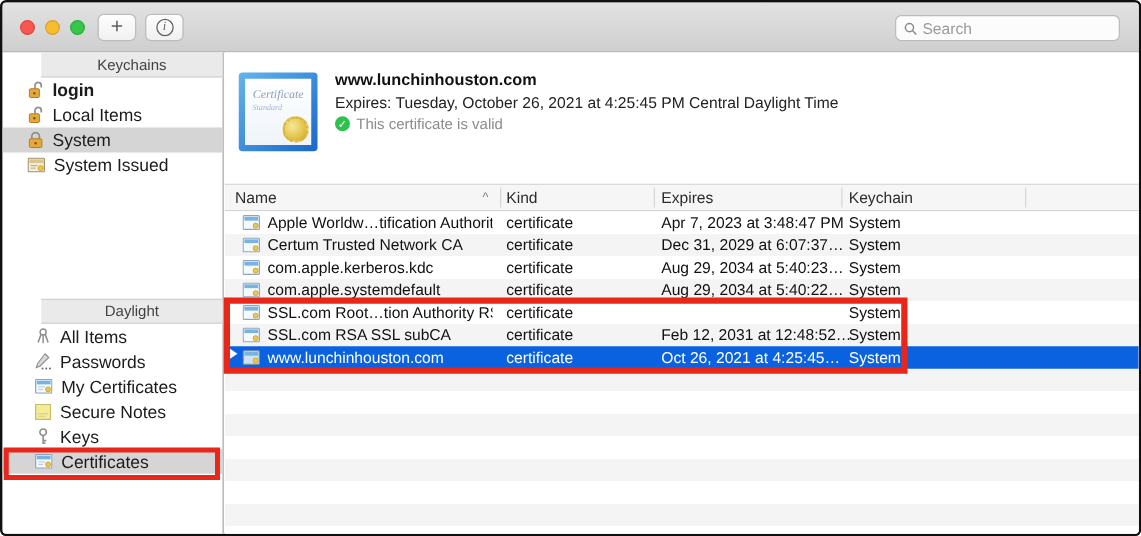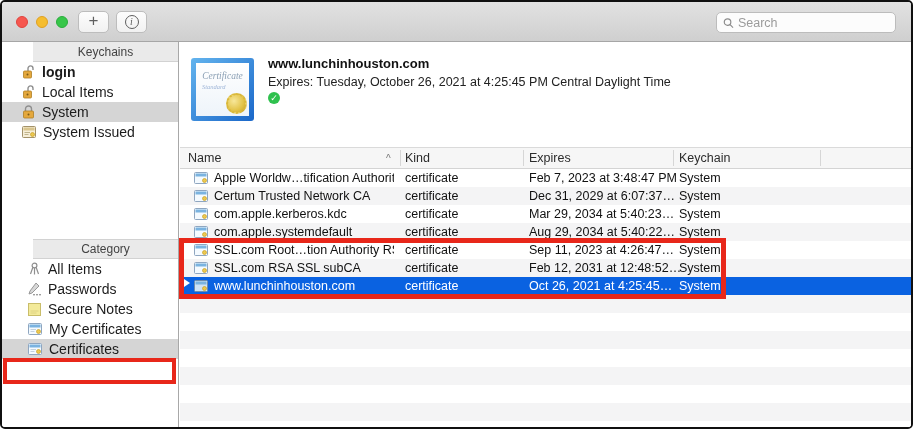--- a/index.html
+++ b/index.html
@@ -193,57 +193,66 @@
         <rect x="1.5" y="1.5" width="11" height="3" fill="#d9c58e"></rect>
         <line x1="2.5" y1="6.5" x2="8" y2="6.5" stroke="#b3a477" stroke-width="0.8"></line>
         <line x1="2.5" y1="8.5" x2="6.5" y2="8.5" stroke="#b3a477" stroke-width="0.8"></line>
         <circle cx="10.5" cy="8.5" r="2" fill="#ecc84f" stroke="#c9a227" stroke-width="0.7"></circle>
       </svg>
       <span>System Issued</span>
     </div>
 
     <div class="side-spacer"></div>
 
-    <div class="side-header cat">Category</div>
+    <div class="side-header cat">Daylight</div>
 
     <div class="side-item cat">
       <svg width="13" height="14" viewBox="0 0 13 14">
         <circle cx="6.5" cy="3.5" r="2.4" fill="none" stroke="#8f8f8f" stroke-width="1.2"></circle>
         <line x1="4.8" y1="5.5" x2="2.5" y2="12" stroke="#8f8f8f" stroke-width="1.2"></line>
         <line x1="8.2" y1="5.5" x2="10.5" y2="12" stroke="#8f8f8f" stroke-width="1.2"></line>
         <line x1="6.5" y1="6" x2="6.5" y2="12.5" stroke="#8f8f8f" stroke-width="1.2"></line>
       </svg>
       <span>All Items</span>
     </div>
     <div class="side-item cat">
       <svg width="13" height="14" viewBox="0 0 13 14">
         <path d="M8,1 L11,4 L4,11 L1,12 L2,9 Z" fill="#d8d8d8" stroke="#8f8f8f" stroke-width="0.9"></path>
         <circle cx="6" cy="12.8" r="0.8" fill="#666"></circle>
         <circle cx="9" cy="12.8" r="0.8" fill="#666"></circle>
         <circle cx="12" cy="12.8" r="0.8" fill="#666"></circle>
       </svg>
       <span>Passwords</span>
-    </div>
-    <div class="side-item cat">
-      <svg width="13" height="13" viewBox="0 0 13 13">
-        <rect x="0.5" y="0.5" width="12" height="12" fill="#f3ea9a" stroke="#c9bd6a"></rect>
-        <line x1="2.5" y1="8" x2="10.5" y2="8" stroke="#d8cd7d" stroke-width="0.8"></line>
-        <line x1="2.5" y1="10" x2="8.5" y2="10" stroke="#d8cd7d" stroke-width="0.8"></line>
-      </svg>
-      <span>Secure Notes</span>
     </div>
     <div class="side-item cat">
       <svg width="14" height="12" viewBox="0 0 14 12">
         <rect x="0.5" y="0.5" width="13" height="11" rx="1" fill="#f4faff" stroke="#8fa6c0"></rect>
         <rect x="1.5" y="1.5" width="11" height="3" fill="#7ab3e0"></rect>
         <line x1="2.5" y1="6.5" x2="8" y2="6.5" stroke="#b9c6d4" stroke-width="0.8"></line>
         <line x1="2.5" y1="8.5" x2="6.5" y2="8.5" stroke="#b9c6d4" stroke-width="0.8"></line>
         <circle cx="10.5" cy="8.5" r="2" fill="#ecc84f" stroke="#c9a227" stroke-width="0.7"></circle>
       </svg>
       <span>My Certificates</span>
+    </div>
+    <div class="side-item cat">
+      <svg width="13" height="13" viewBox="0 0 13 13">
+        <rect x="0.5" y="0.5" width="12" height="12" fill="#f3ea9a" stroke="#c9bd6a"></rect>
+        <line x1="2.5" y1="8" x2="10.5" y2="8" stroke="#d8cd7d" stroke-width="0.8"></line>
+        <line x1="2.5" y1="10" x2="8.5" y2="10" stroke="#d8cd7d" stroke-width="0.8"></line>
+      </svg>
+      <span>Secure Notes</span>
+    </div>
+    <div class="side-item cat">
+      <svg width="13" height="14" viewBox="0 0 13 14">
+        <circle cx="6.5" cy="3.8" r="2.6" fill="none" stroke="#8f8f8f" stroke-width="1.3"></circle>
+        <line x1="6.5" y1="6.4" x2="6.5" y2="13" stroke="#8f8f8f" stroke-width="1.3"></line>
+        <line x1="6.5" y1="10.5" x2="9" y2="10.5" stroke="#8f8f8f" stroke-width="1.3"></line>
+        <line x1="6.5" y1="12.5" x2="8.3" y2="12.5" stroke="#8f8f8f" stroke-width="1.3"></line>
+      </svg>
+      <span>Keys</span>
     </div>
     <div class="side-item cat selected">
       <svg width="14" height="12" viewBox="0 0 14 12">
         <rect x="0.5" y="0.5" width="13" height="11" rx="1" fill="#f4faff" stroke="#8fa6c0"></rect>
         <rect x="1.5" y="1.5" width="11" height="3" fill="#7ab3e0"></rect>
         <line x1="2.5" y1="6.5" x2="8" y2="6.5" stroke="#b9c6d4" stroke-width="0.8"></line>
         <line x1="2.5" y1="8.5" x2="6.5" y2="8.5" stroke="#b9c6d4" stroke-width="0.8"></line>
         <circle cx="10.5" cy="8.5" r="2" fill="#ecc84f" stroke="#c9a227" stroke-width="0.7"></circle>
       </svg>
       <span>Certificates</span>
@@ -258,20 +267,21 @@
           <span class="cert-word1">Certificate</span>
           <span class="cert-word2">Standard</span>
           <div class="cert-seal"></div>
         </div>
       </div>
       <div class="detail-text">
         <div class="detail-title">www.lunchinhouston.com</div>
         <div class="detail-line">Expires: Tuesday, October 26, 2021 at 4:25:45 PM Central Daylight Time</div>
         <div class="detail-status">
           <span class="valid-check">✓</span>
+          <span class="txt">This certificate is valid</span>
         </div>
       </div>
     </div>
 
     <div class="table-header">
       <span class="th-label th-name">Name</span>
       <span class="th-label th-sort">^</span>
       <span class="th-label th-kind">Kind</span>
       <span class="th-label th-expires">Expires</span>
       <span class="th-label th-keychain">Keychain</span>
@@ -284,21 +294,21 @@
     <div class="table-body">
 
       <div class="row">
         <svg class="cert-ico" width="14" height="12" viewBox="0 0 14 12">
             <rect x="0.5" y="0.5" width="13" height="11" rx="1" fill="#f4faff" stroke="#8fa6c0"></rect>
             <rect x="1.5" y="1.5" width="11" height="3" fill="#7ab3e0"></rect>
             <circle cx="10.5" cy="8.5" r="2" fill="#ecc84f" stroke="#c9a227" stroke-width="0.7"></circle>
           </svg>
         <span class="cell-name">Apple Worldw…tification Authority</span>
         <span class="cell-kind">certificate</span>
-        <span class="cell-expires">Feb 7, 2023 at 3:48:47 PM</span>
+        <span class="cell-expires">Apr 7, 2023 at 3:48:47 PM</span>
         <span class="cell-keychain">System</span>
       </div>
 
       <div class="row">
         <svg class="cert-ico" width="14" height="12" viewBox="0 0 14 12">
             <rect x="0.5" y="0.5" width="13" height="11" rx="1" fill="#f4faff" stroke="#8fa6c0"></rect>
             <rect x="1.5" y="1.5" width="11" height="3" fill="#7ab3e0"></rect>
             <circle cx="10.5" cy="8.5" r="2" fill="#ecc84f" stroke="#c9a227" stroke-width="0.7"></circle>
           </svg>
         <span class="cell-name">Certum Trusted Network CA</span>
@@ -308,21 +318,21 @@
       </div>
 
       <div class="row">
         <svg class="cert-ico" width="14" height="12" viewBox="0 0 14 12">
             <rect x="0.5" y="0.5" width="13" height="11" rx="1" fill="#f4faff" stroke="#8fa6c0"></rect>
             <rect x="1.5" y="1.5" width="11" height="3" fill="#7ab3e0"></rect>
             <circle cx="10.5" cy="8.5" r="2" fill="#ecc84f" stroke="#c9a227" stroke-width="0.7"></circle>
           </svg>
         <span class="cell-name">com.apple.kerberos.kdc</span>
         <span class="cell-kind">certificate</span>
-        <span class="cell-expires">Mar 29, 2034 at 5:40:23…</span>
+        <span class="cell-expires">Aug 29, 2034 at 5:40:23…</span>
         <span class="cell-keychain">System</span>
       </div>
 
       <div class="row">
         <svg class="cert-ico" width="14" height="12" viewBox="0 0 14 12">
             <rect x="0.5" y="0.5" width="13" height="11" rx="1" fill="#f4faff" stroke="#8fa6c0"></rect>
             <rect x="1.5" y="1.5" width="11" height="3" fill="#7ab3e0"></rect>
             <circle cx="10.5" cy="8.5" r="2" fill="#ecc84f" stroke="#c9a227" stroke-width="0.7"></circle>
           </svg>
         <span class="cell-name">com.apple.systemdefault</span>
@@ -332,21 +342,20 @@
       </div>
 
       <div class="row">
         <svg class="cert-ico" width="14" height="12" viewBox="0 0 14 12">
             <rect x="0.5" y="0.5" width="13" height="11" rx="1" fill="#f4faff" stroke="#8fa6c0"></rect>
             <rect x="1.5" y="1.5" width="11" height="3" fill="#7ab3e0"></rect>
             <circle cx="10.5" cy="8.5" r="2" fill="#ecc84f" stroke="#c9a227" stroke-width="0.7"></circle>
           </svg>
         <span class="cell-name">SSL.com Root…tion Authority RSA</span>
         <span class="cell-kind">certificate</span>
-        <span class="cell-expires">Sep 11, 2023 at 4:26:47…</span>
         <span class="cell-keychain">System</span>
       </div>
 
       <div class="row">
         <svg class="cert-ico" width="14" height="12" viewBox="0 0 14 12">
             <rect x="0.5" y="0.5" width="13" height="11" rx="1" fill="#f4faff" stroke="#8fa6c0"></rect>
             <rect x="1.5" y="1.5" width="11" height="3" fill="#7ab3e0"></rect>
             <circle cx="10.5" cy="8.5" r="2" fill="#ecc84f" stroke="#c9a227" stroke-width="0.7"></circle>
           </svg>
         <span class="cell-name">SSL.com RSA SSL subCA</span>

